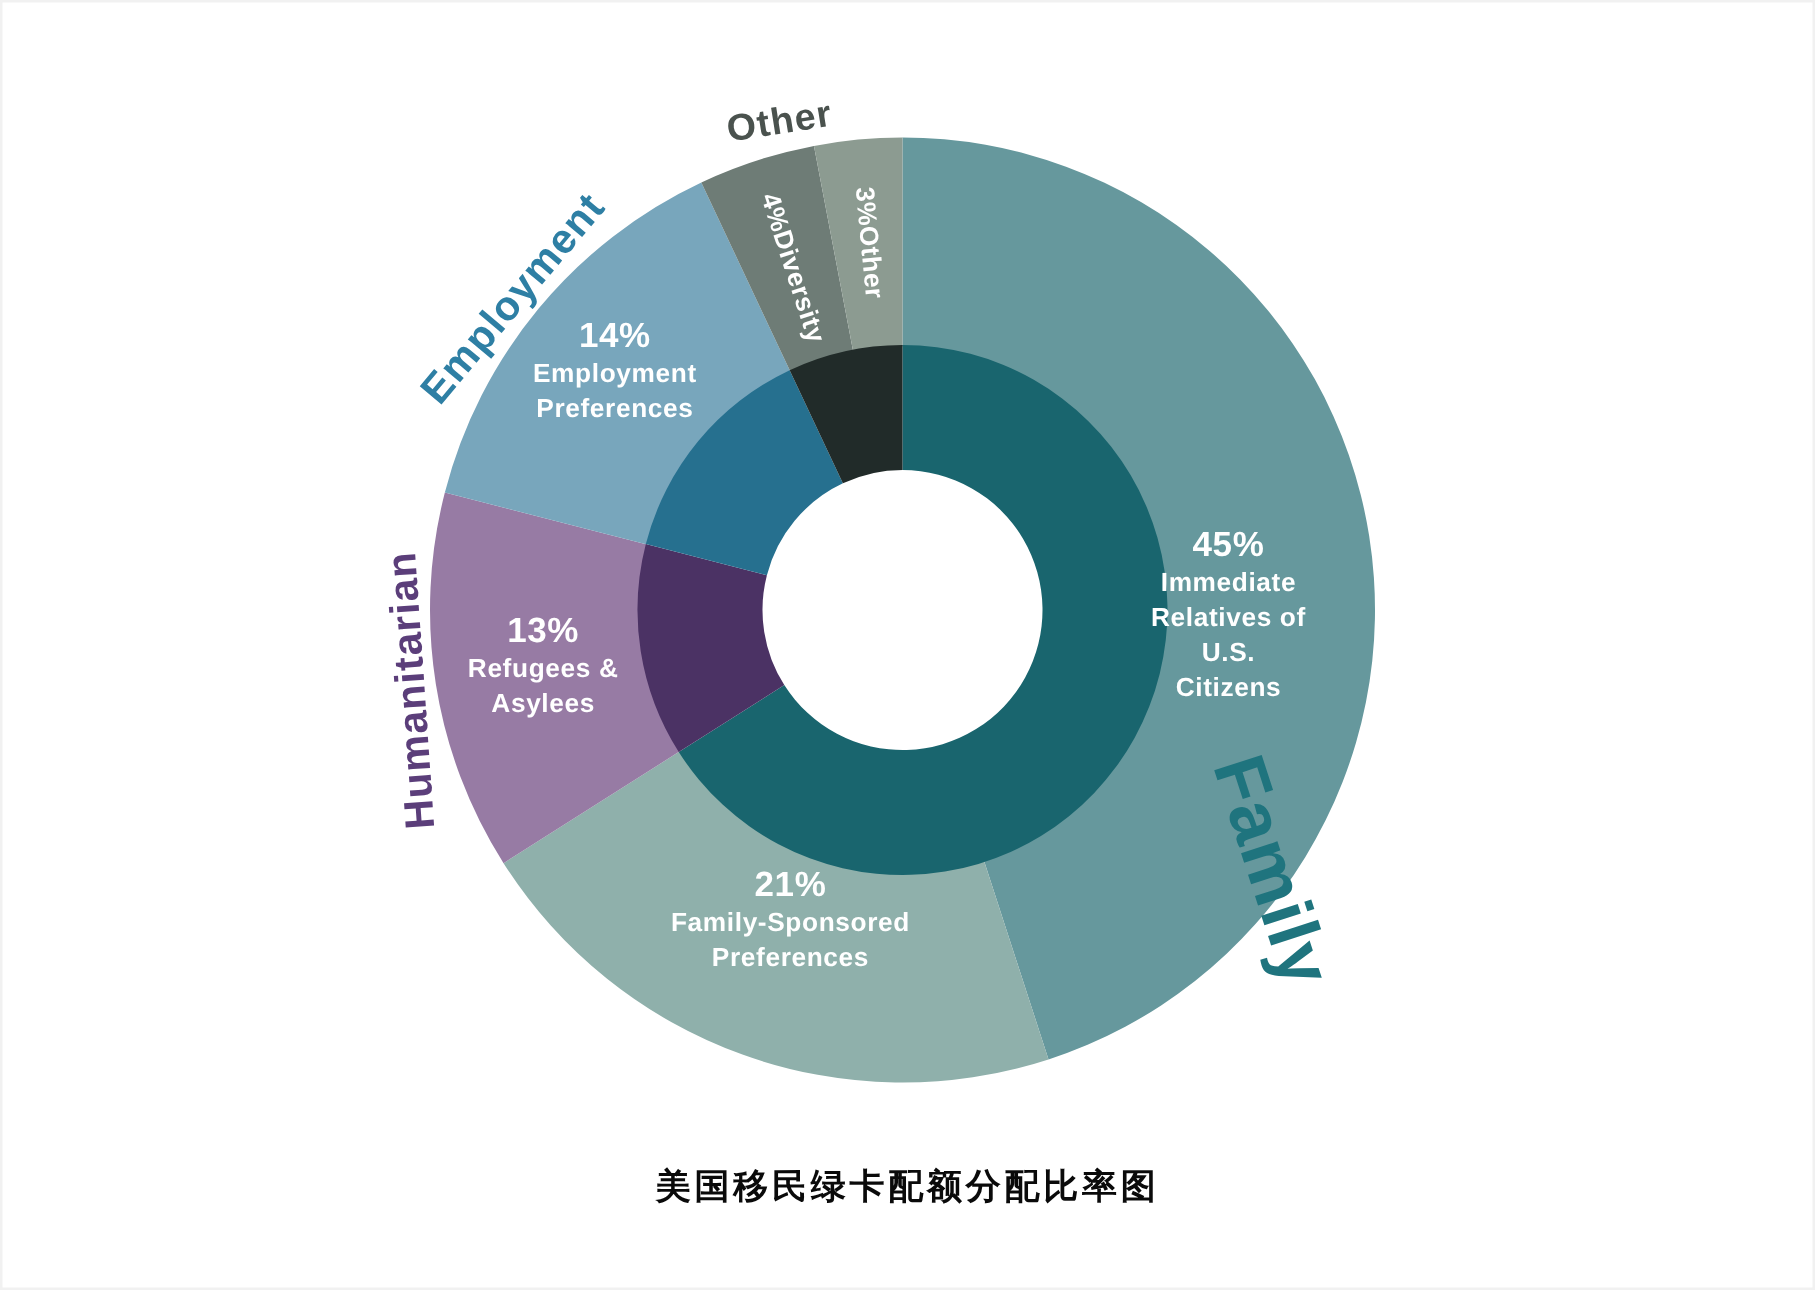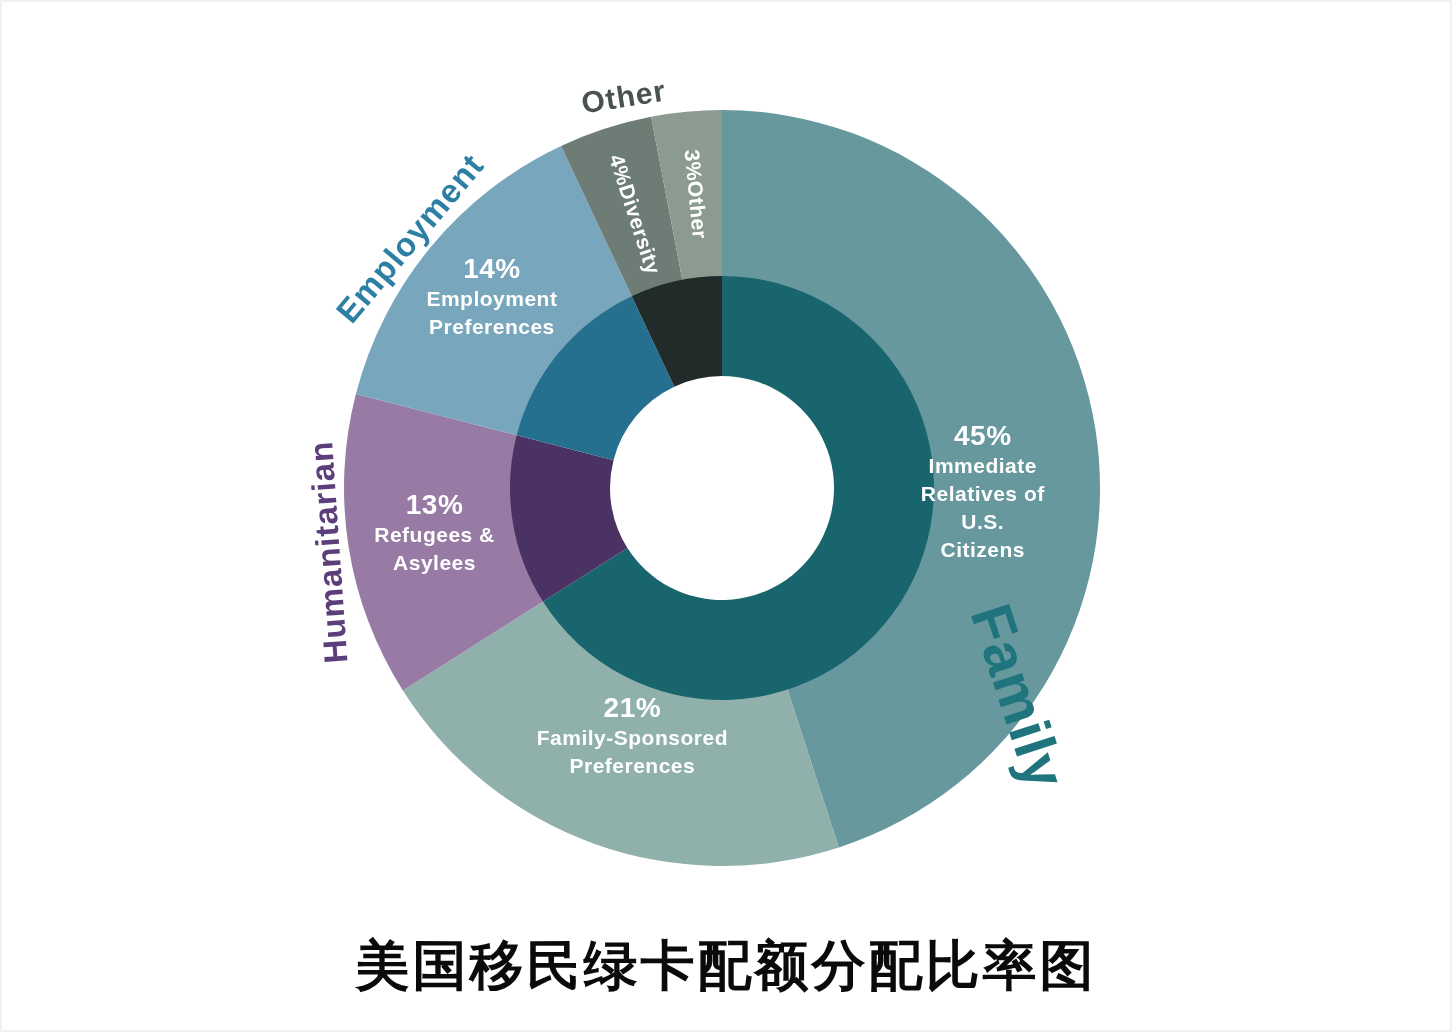--- a/index.html
+++ b/index.html
@@ -28,21 +28,21 @@
   .group-label {
     font-weight: bold;
     letter-spacing: 1px;
   }
   #chart-title {
     position: absolute;
     left: 0;
     top: 930px;
     width: 100%;
     text-align: center;
-    font-size: 54px;
+    font-size: 28px;
     font-weight: bold;
     color: #0a0a0a;
     letter-spacing: 3px;
   }
 </style>
 </head>
 <body>
 
 <div id="stage">
   <svg id="donut-svg" width="1452" height="1032" viewBox="0 0 1452 1032">

